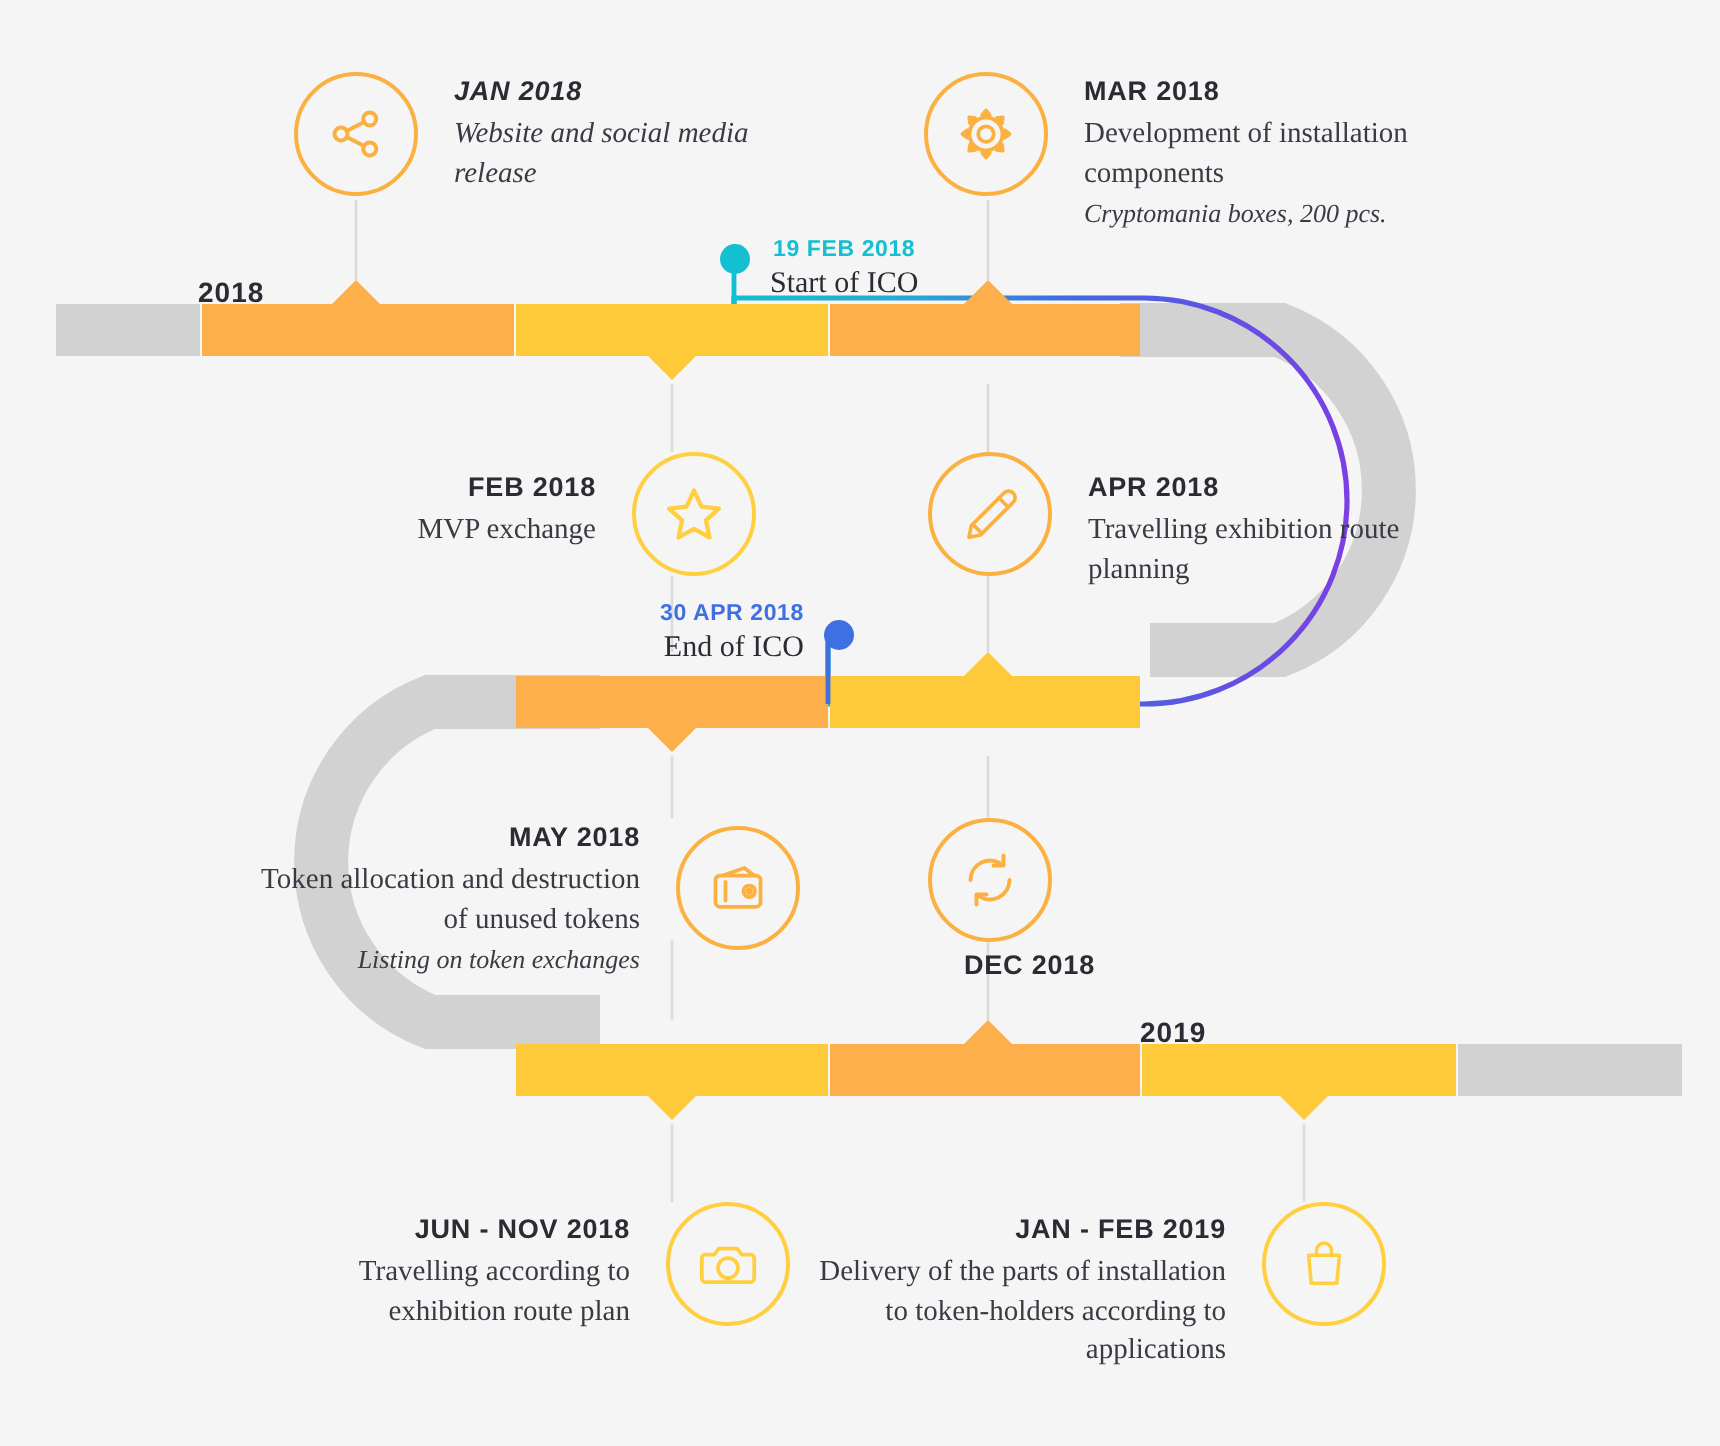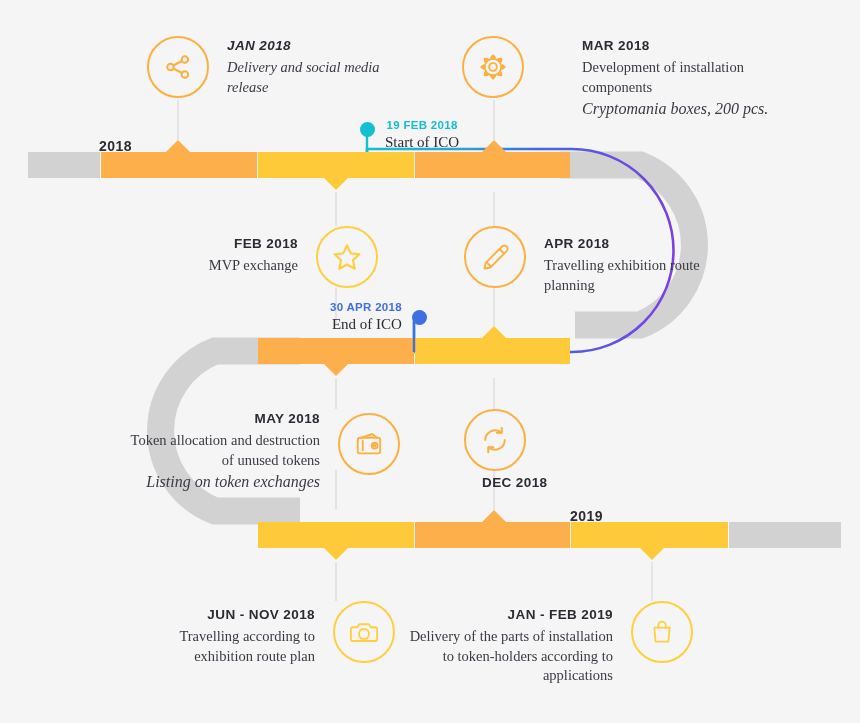--- a/index.html
+++ b/index.html
@@ -20,21 +20,21 @@
     font-family: "Liberation Sans", sans-serif;
     font-weight: bold; font-size: 13.5px; letter-spacing: .4px;
     color: #2b2b33; line-height: 1.5; margin-bottom: 2px;
   }
   .ms-desc {
     font-family: "Liberation Serif", serif;
     font-size: 14.5px; color: #3a3a44; line-height: 1.35;
   }
   .ms-note {
     font-family: "Liberation Serif", serif;
-    font-style: italic; font-size: 16px; color: #3a3a44;
+    font-style: italic; font-size: 13px; color: #3a3a44;
     line-height: 1.4; margin-top: 1px; text-align: center;
   }
   .align-right .ms-text { align-items: flex-end; text-align: right; }
   .align-left  .ms-text { align-items: flex-start; text-align: left; }
 
   
   .ms-circle {
     width: 62px; height: 62px; border-radius: 50%;
     border: 2px solid #fbb040;
     background: #f5f5f5;
@@ -158,25 +158,25 @@
       <svg width="30" height="30" viewBox="0 0 24 24" fill="none" stroke="#fbb040" stroke-width="1.6" stroke-linecap="round" stroke-linejoin="round">
         <circle cx="17.5" cy="6" r="2.6"></circle>
           <circle cx="17.5" cy="18" r="2.6"></circle>
         <circle cx="6" cy="12" r="2.6"></circle>
         <line x1="8.3" y1="10.8" x2="15.2" y2="7.2"></line>
         <line x1="8.3" y1="13.2" x2="15.2" y2="16.8"></line>
       </svg>
     </div>
     <div class="ms-text" style="width:180px; margin-left:18px;font-style:italic;">
       <div class="ms-title">JAN 2018</div>
-      <div class="ms-desc">Delivery and social media release</div>
-    </div>
-  </div>
-
-  <div class="milestone align-left" style="left:462px; top:36px;gap:40px;">
+      <div class="ms-desc">Website and social media release</div>
+    </div>
+  </div>
+
+  <div class="milestone align-left" style="left:462px; top:36px;">
     <div class="ms-circle">
       <svg width="30" height="30" viewBox="0 0 24 24" fill="none" stroke="#fbb040" stroke-width="1.5" stroke-linecap="round" stroke-linejoin="round">
         <circle cx="12" cy="12" r="3.1"></circle>
         <path d="M12 2.6 l1.5 1.9 h-3 z M12 21.4 l1.5 -1.9 h-3 z
                  M2.6 12 l1.9 -1.5 v3 z M21.4 12 l-1.9 -1.5 v3 z
                  M5.3 5.3 l2.4 .3 -2.1 2.1 z M18.7 18.7 l-2.4 -.3 2.1 -2.1 z
                  M18.7 5.3 l-.3 2.4 -2.1 -2.1 z M5.3 18.7 l.3 -2.4 2.1 2.1 z"></path>
         <circle cx="12" cy="12" r="6.6"></circle>
       </svg>
     </div>

